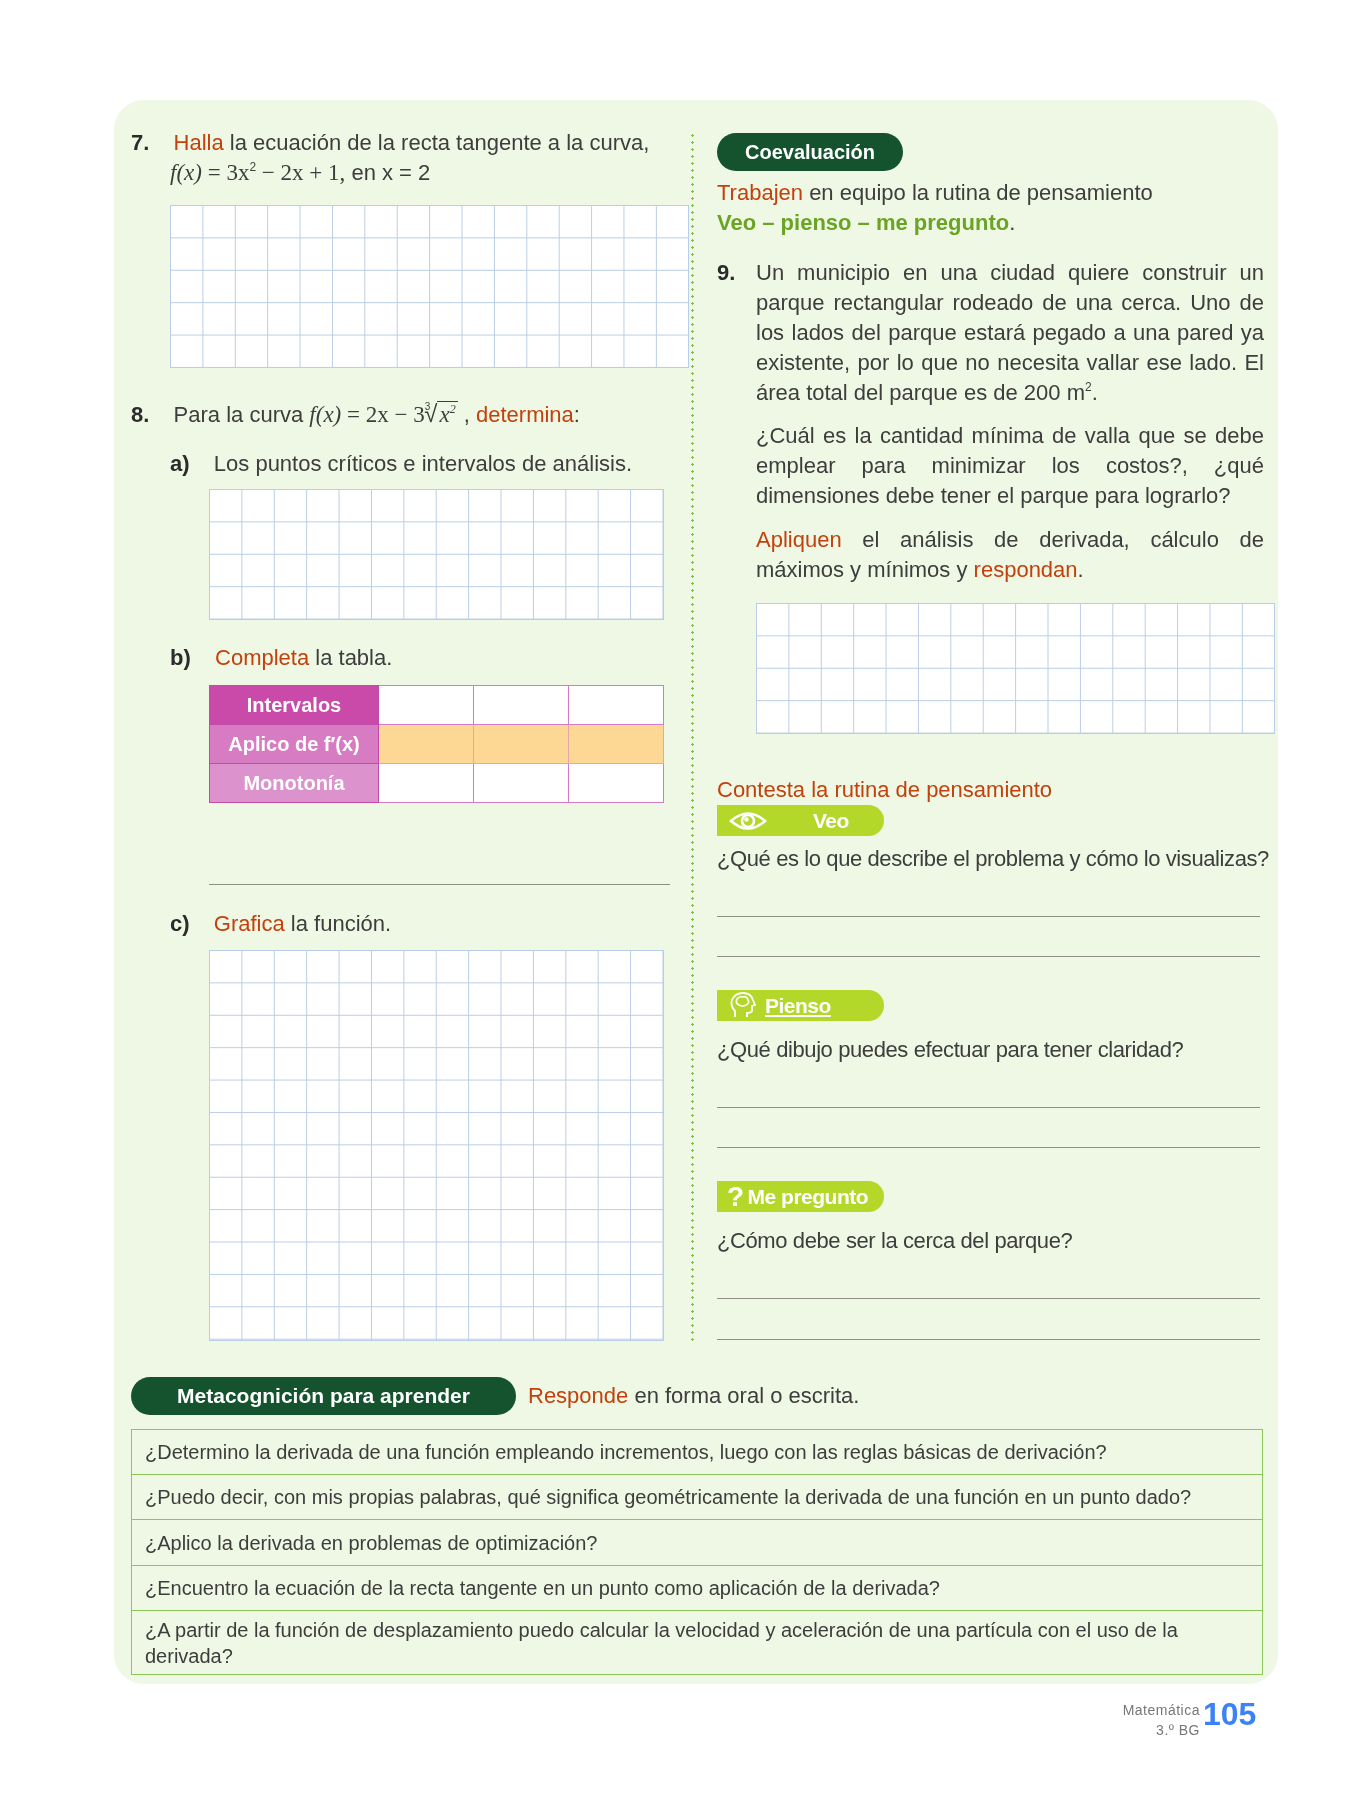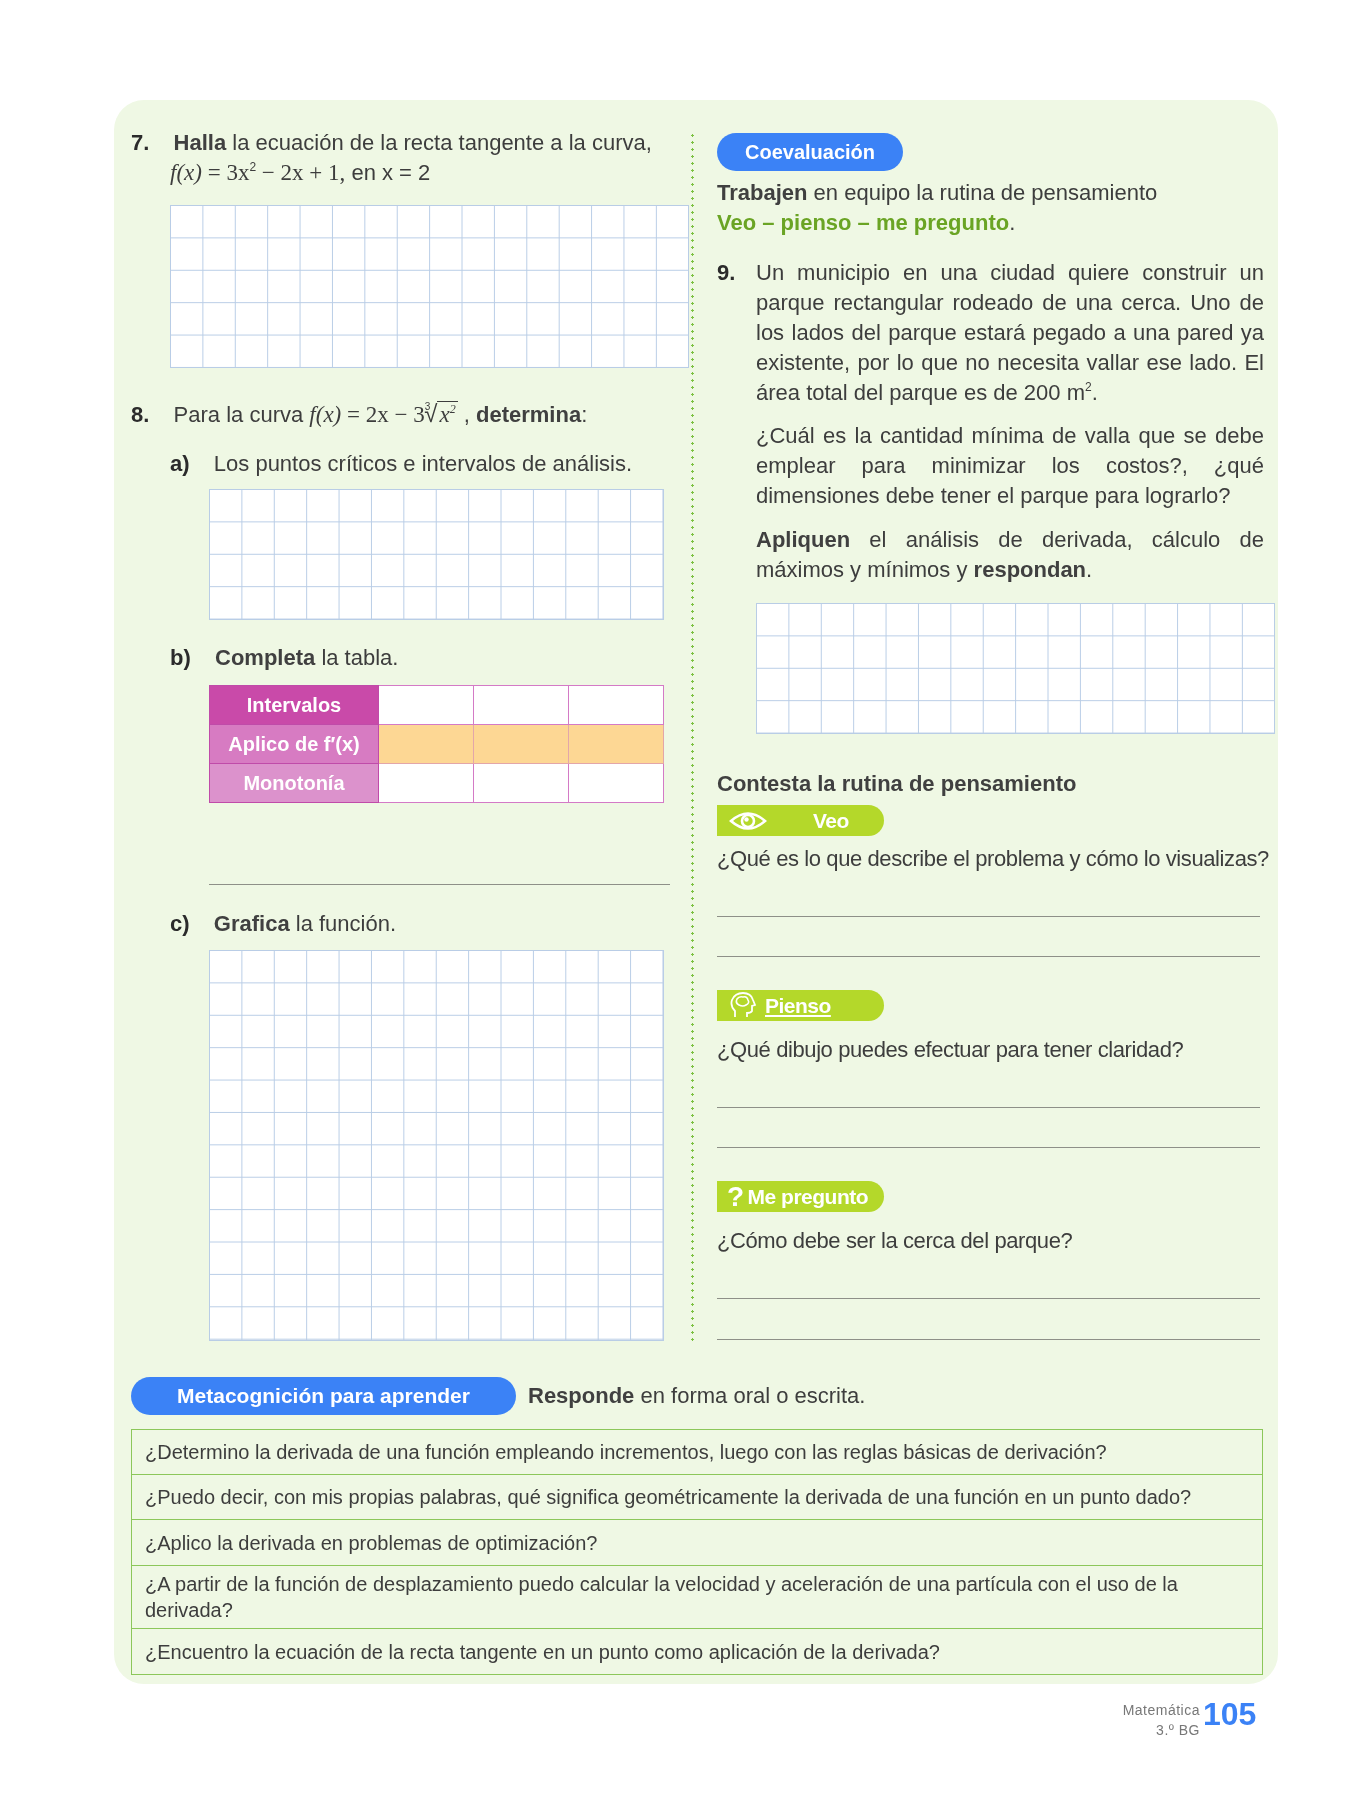--- a/index.html
+++ b/index.html
@@ -2,33 +2,33 @@
 <html><head>
 <meta charset="utf-8">
 <style>
   * { box-sizing: border-box; margin: 0; padding: 0; }
   html, body { width: 1350px; height: 1800px; background: #ffffff; overflow: hidden; }
   body { position: relative; font-family: "Liberation Sans", sans-serif; color: #3a3a3a; }
   .abs { position: absolute; }
   .panel { left: 114px; top: 100px; width: 1164px; height: 1584px; background: #eff8e4; border-radius: 30px; }
   .txt { font-size: 22px; line-height: 30px; color: #3d3d3d; white-space: nowrap; }
   .num { font-weight: bold; color: #2b2b2b; }
-  .b { font-weight: bold; color: #404040; }
+  .b { font-weight: normal; color: #c2410c; margin-top: 6px; }
   .green-b { font-weight: bold; color: #6aa424; }
   .math { font-family: "Liberation Serif", serif; font-style: italic; font-size: 23px; }
   .math .up { font-style: normal; }
   sup { font-size: 12px; vertical-align: 9px; line-height: 0; }
   .grid { background-color: #ffffff; border: 1px solid #b9cde6;
           background-image: linear-gradient(to right, #b9cde6 1px, transparent 1px),
                             linear-gradient(to bottom, #b9cde6 1px, transparent 1px);
           background-size: 32.4px 32.4px; background-position: -1px -1px; }
   .sep { left: 691px; top: 132px; width: 3px; height: 1210px;
          background-image: radial-gradient(circle, #7cc142 1.2px, transparent 1.4px);
          background-size: 3px 7px; background-repeat: repeat-y; }
-  .pill { background: #3b82f6; color: #ffffff; font-weight: bold; border-radius: 19px; display: flex; align-items: center; justify-content: center; font-size: 20px; }
+  .pill { background: #14532d; color: #ffffff; font-weight: bold; border-radius: 19px; display: flex; align-items: center; justify-content: center; font-size: 20px; }
   .rpill { background: #b4d82a; color: #ffffff; font-weight: bold; border-radius: 0 16px 16px 0; display: flex; align-items: center; padding-left: 12px; font-size: 21px; font-family: "Liberation Sans", sans-serif; letter-spacing: -0.5px; }
   .rpill svg { margin-right: 6px; }
   .answer-line { height: 0; border-top: 1.5px solid #8e9088; }
   table.mono { border-collapse: collapse; position: absolute; left: 209px; top: 685px; }
   table.mono td { height: 39px; border: 1.5px solid #d47ac6; }
   table.mono td.h { width: 169px; color: #ffffff; font-weight: bold; font-size: 20px; text-align: center; border-color: #c04ba9; }
   table.mono td.c { width: 95px; background: #ffffff; }
   table.mono tr.r0 td.h { background: #c94aa9; }
   table.mono tr.r1 td.h { background: #d163b7; }
   table.mono tr.r2 td.h { background: #d77bc2; }
@@ -166,21 +166,21 @@
 
 <div class="abs pill" style="left:131px; top:1377px; width:385px; height:38px; font-size:21px;">Metacognición para aprender</div>
 <div class="abs txt" style="left:528px; top:1381px;">
   <span class="b">Responde</span><span> en forma oral o escrita.</span>
 </div>
 
 <div class="abs meta-table">
   <div class="meta-row" style="height:45px;">¿Determino la derivada de una función empleando incrementos, luego con las reglas básicas de derivación?</div>
   <div class="meta-row" style="height:45px;">¿Puedo decir, con mis propias palabras, qué significa geométricamente la derivada de una función en un punto dado?</div>
   <div class="meta-row" style="height:46px;">¿Aplico la derivada en problemas de optimización?</div>
+  <div class="meta-row" style="height:45px;">¿Encuentro la ecuación de la recta tangente en un punto como aplicación de la derivada?</div>
   <div class="meta-row" style="height:63px; white-space:normal;">¿A partir de la función de desplazamiento puedo calcular la velocidad y aceleración de una partícula con el uso de la derivada?</div>
-  <div class="meta-row" style="height:45px;">¿Encuentro la ecuación de la recta tangente en un punto como aplicación de la derivada?</div>
 </div>
 
 <div class="abs footer-subject">
   <div>Matemática</div>
   <div>3.º BG</div>
 </div>
 <div class="abs footer-page">105</div>
 
 </body></html>

